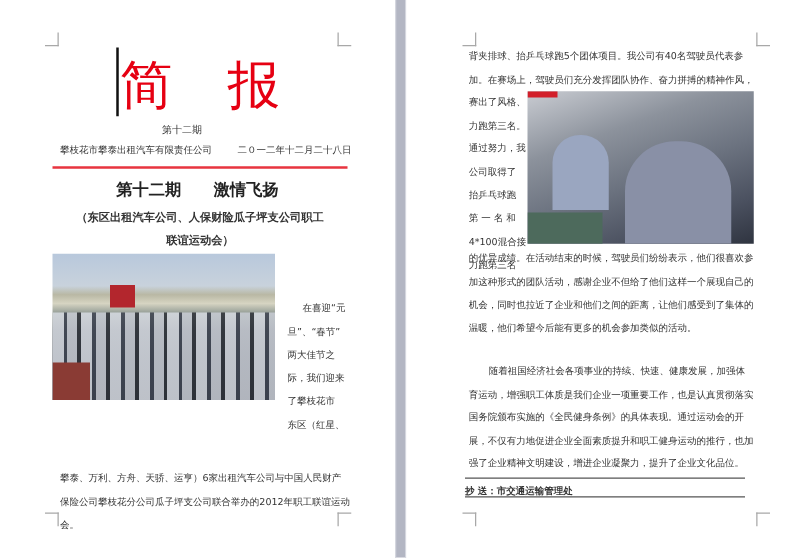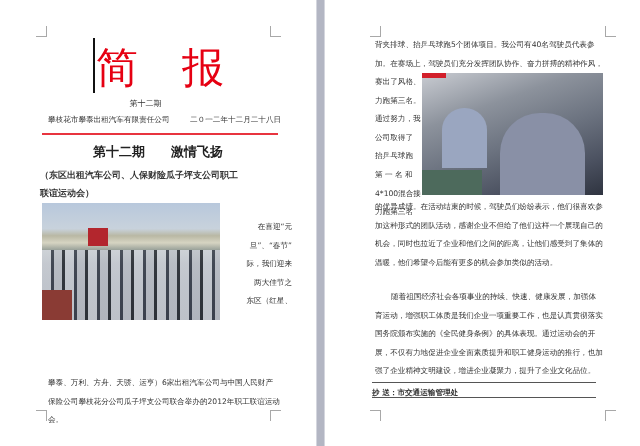--- a/index.html
+++ b/index.html
@@ -29,38 +29,38 @@
   }
   .title .ch1 { position:absolute; left:0; top:0; }
   .title .ch2 { position:absolute; left:86px; top:0; }
   .cursor { position:absolute; left:93px; top:38px; width:2px; height:55px; background:#111; }
   .issue { position:absolute; left:0; width:291px; top:98px; text-align:center; font-size:8px; color:#333; }
   .publine { position:absolute; left:48px; top:115px; width:225px; font-size:7.6px; color:#333; white-space:nowrap;font-family:Liberation Serif, serif; }
   .publine .date { position:absolute; left:142px; top:0;text-align:center; }
   .redrule { position:absolute; left:42px; top:133px; width:236px; height:2px; background:#e8343f; }
   .headline { position:absolute; left:0; width:316px; top:143px; text-align:center; font-size:13px; font-weight:bold; color:#222; font-family:"DejaVu Serif", serif; }
   .headline .gap { display:inline-block; width:26px; }
-  .subhead { position:absolute; left:40px; width:240px; top:166px; font-size:9px; font-weight:bold; color:#333; line-height:18px; font-family:"DejaVu Serif", serif; }
+  .subhead { position:absolute; left:40px; width:240px; top:166px; text-align:center; font-size:9px; font-weight:bold; color:#333; line-height:18px; font-family:"DejaVu Serif", serif; }
 
   .photo { position:absolute; overflow:hidden; }
   .photo-left { left:42px; top:203px; width:178px; height:117px;
     background:linear-gradient(180deg,#b8c8dc 0%,#c8d2dc 22%,#b9b8a4 28%,#d6d4c2 34%,#9aa29a 40%,#5b6268 52%,#3f4650 70%,#2b2f38 100%); }
   .photo-left .flag { position:absolute; left:46px; top:25px; width:20px; height:18px; background:#b3262d; }
   .photo-left .crowd { position:absolute; left:0; right:0; bottom:0; height:70px;
     background:repeating-linear-gradient(90deg,#d7dbe2 0 9px,#3d4350 9px 12px,#c8ccd4 12px 20px,#2d3138 20px 23px); opacity:.85; }
   .photo-left .track { position:absolute; left:0; bottom:0; width:30px; height:30px; background:#8a3b34; }
   .photo-right { left:422px; top:73px; width:181px; height:122px;
     background:linear-gradient(160deg,#c9ccd2 0%,#8c929c 30%,#6c7380 55%,#4b5160 80%,#2f3440 100%); }
   .photo-right .banner { position:absolute; left:0; top:0; width:24px; height:5px; background:#d21f2a; }
   .photo-right .fig1 { position:absolute; left:78px; top:40px; width:85px; height:82px; border-radius:40px 40px 0 0; background:#8990a6; }
   .photo-right .fig2 { position:absolute; left:20px; top:35px; width:45px; height:60px; border-radius:22px 22px 0 0; background:#9aa6c0; }
   .photo-right .floor { position:absolute; left:0; bottom:0; width:60px; height:25px; background:#4d6a5c; }
 
   .text { position:absolute; font-size:7.6px; color:#333; line-height:18.6px; }
-  .wraptxt-left { left:230px; top:218px; width:62px;text-align:right; }
+  .wraptxt-left { left:230px; top:238px; width:62px; }
   .wraptxt-left div { white-space:nowrap; }
   .para-left1 { left:48px; top:325px; width:232px;margin-top:47px; }
   .para-left2 { left:48px; top:375px; width:232px; text-indent:16px; white-space:nowrap; }
 
   .para-right0 { left:375px; top:36px; width:228px; }
   .wraptxt-right { left:375px; top:73px; width:44px; }
   .wraptxt-right div { white-space:nowrap; }
   .para-right1 { left:375px; top:198px; width:228px; }
   .para-right2 { left:375px; top:288px; width:228px; }
   .indent { text-indent:16px; }
@@ -100,22 +100,23 @@
 
   <div class="photo photo-left">
     <div class="flag"></div>
     <div class="crowd"></div>
     <div class="track"></div>
   </div>
 
   <div class="text wraptxt-left">
     <div style="text-indent:12px">在喜迎“元</div>
     <div>旦”、“春节”</div>
+    <div>两大佳节之</div>
     <div>际，我们迎来</div>
-    <div>两大佳节之</div>
+    <div>了攀枝花市</div>
     <div>东区（红星、</div>
   </div>
   <div class="text para-left1" style="top:327px">攀泰、万利、方舟、天骄、运亨）6家出租汽车公司与中国人民财产保险公司攀枝花分公司瓜子坪支公司联合举办的2012年职工联谊运动会。</div>
 </div>
 
 <div class="gutter"></div>
 
 <div class="page page-right">
   <div class="corner c-tl" style="left:45px;top:26px;"></div>
   <div class="corner c-tr" style="left:280px;top:26px;"></div>

